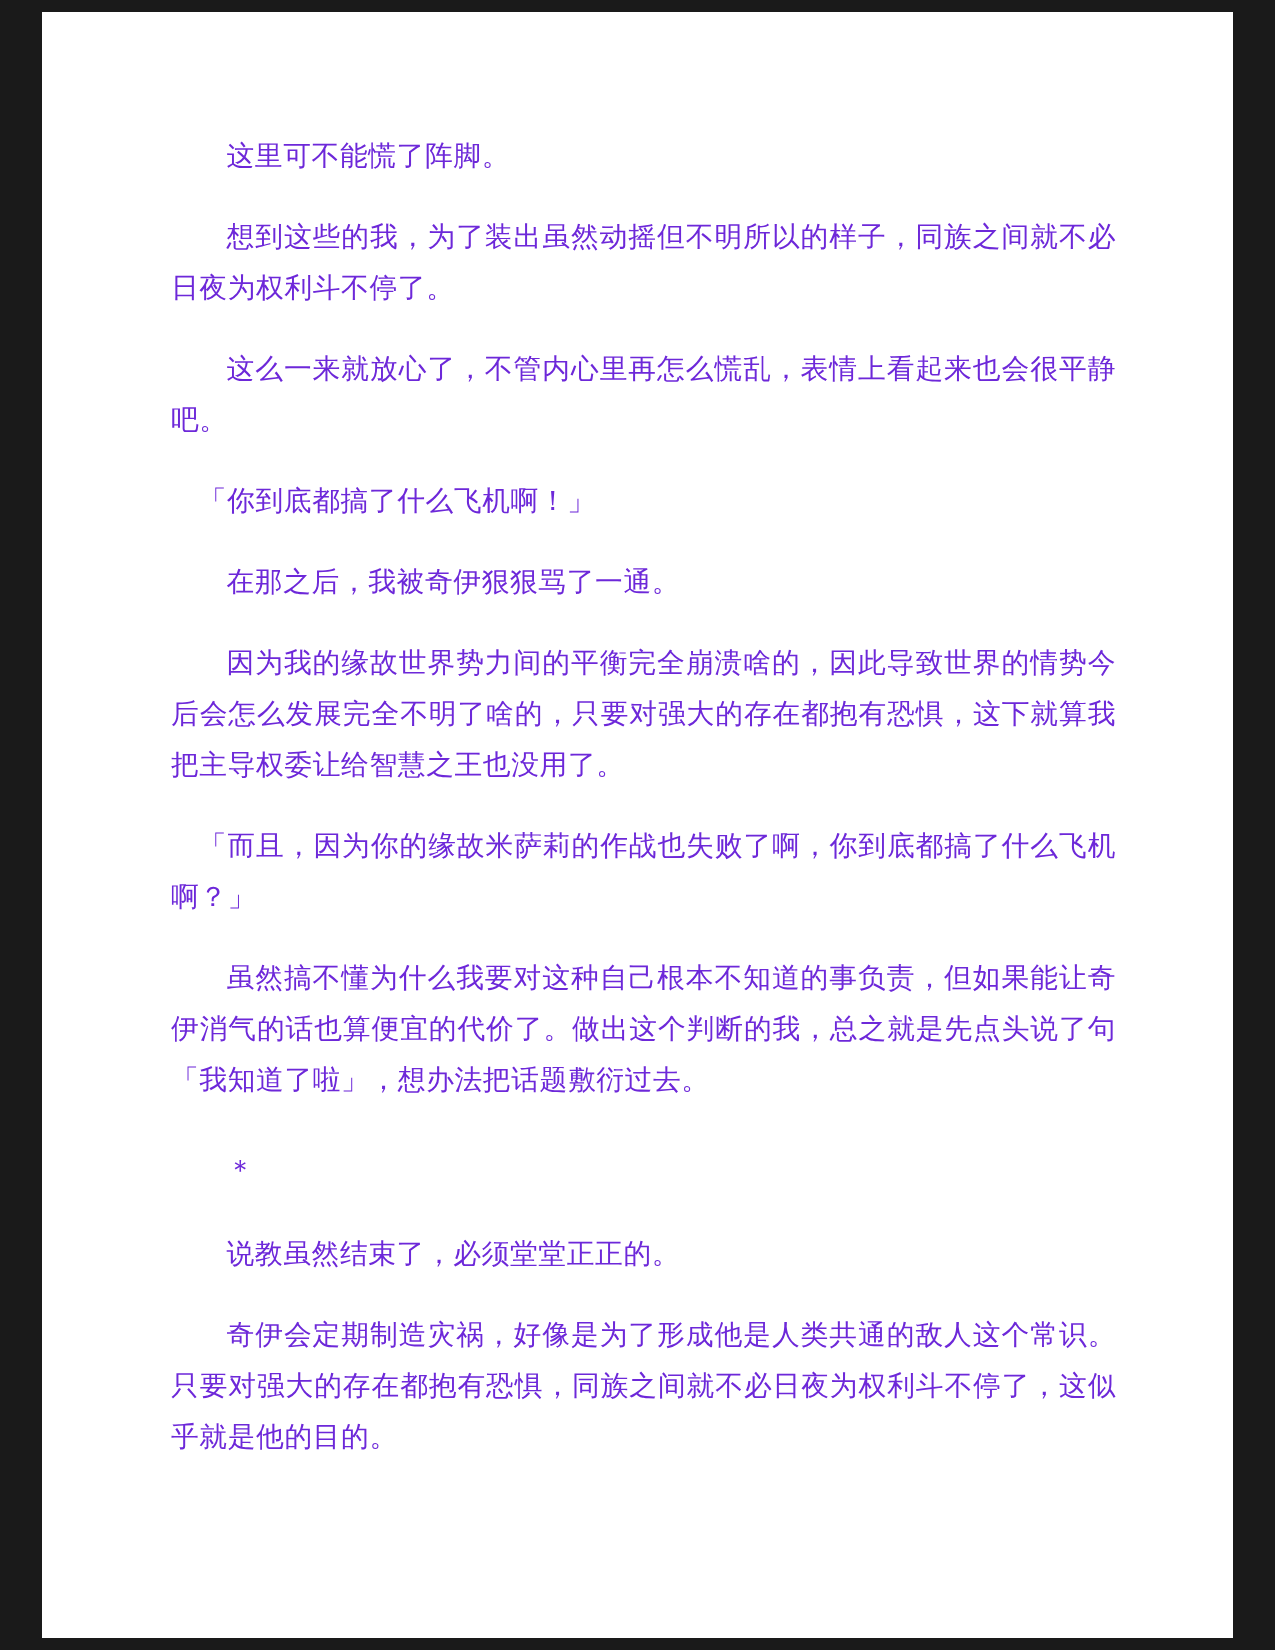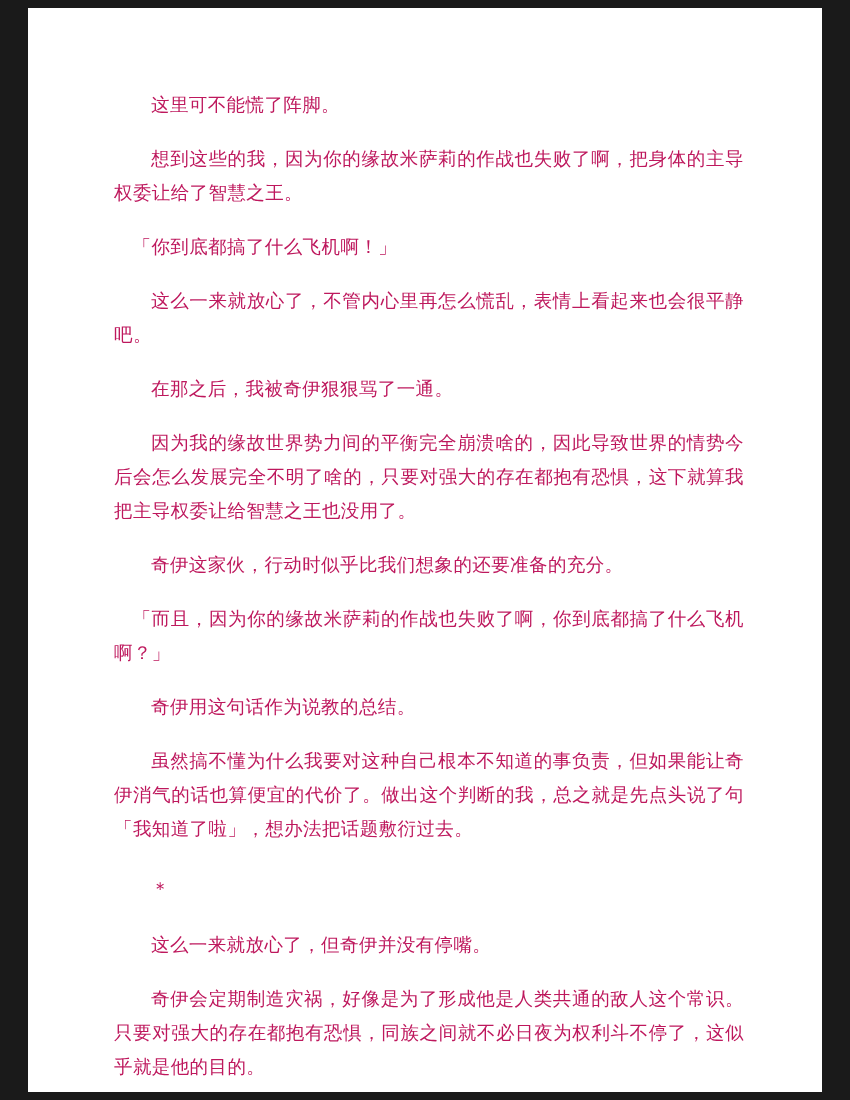--- a/index.html
+++ b/index.html
@@ -24,21 +24,21 @@
   }
   .content {
     position: absolute;
     left: 86px;
     top: 80px;
     width: 630px;
   }
   .para {
     font-size: 18.5px;
     line-height: 34px;
-    color: #be185d;
+    color: #6d28d9;
     margin: 0 0 20px 0;
     text-indent: 2em;
     text-align: justify;
     letter-spacing: 0.4px;
     white-space: pre-wrap;
   }
   .para.quote {
     text-indent: 1em;
   }
   .para.sep {
@@ -46,27 +46,25 @@
     margin: 26px 0 22px 0;
     letter-spacing: 0;
   }
 </style>
 </head>
 <body>
 
 <div class="page">
   <div class="content">
     <p class="para">这里可不能慌了阵脚。</p>
-    <p class="para">想到这些的我，因为你的缘故米萨莉的作战也失败了啊，把身体的主导权委让给了智慧之王。</p>
+    <p class="para">想到这些的我，为了装出虽然动摇但不明所以的样子，同族之间就不必日夜为权利斗不停了。</p>
+    <p class="para">这么一来就放心了，不管内心里再怎么慌乱，表情上看起来也会很平静吧。</p>
     <p class="para quote">「你到底都搞了什么飞机啊！」</p>
-    <p class="para">这么一来就放心了，不管内心里再怎么慌乱，表情上看起来也会很平静吧。</p>
     <p class="para">在那之后，我被奇伊狠狠骂了一通。</p>
     <p class="para">因为我的缘故世界势力间的平衡完全崩溃啥的，因此导致世界的情势今后会怎么发展完全不明了啥的，只要对强大的存在都抱有恐惧，这下就算我把主导权委让给智慧之王也没用了。</p>
-    <p class="para">奇伊这家伙，行动时似乎比我们想象的还要准备的充分。</p>
     <p class="para quote">「而且，因为你的缘故米萨莉的作战也失败了啊，你到底都搞了什么飞机啊？」</p>
-    <p class="para">奇伊用这句话作为说教的总结。</p>
     <p class="para">虽然搞不懂为什么我要对这种自己根本不知道的事负责，但如果能让奇伊消气的话也算便宜的代价了。做出这个判断的我，总之就是先点头说了句「我知道了啦」，想办法把话题敷衍过去。</p>
     <p class="para sep">＊</p>
-    <p class="para">这么一来就放心了，但奇伊并没有停嘴。</p>
+    <p class="para">说教虽然结束了，必须堂堂正正的。</p>
     <p class="para">奇伊会定期制造灾祸，好像是为了形成他是人类共通的敌人这个常识。只要对强大的存在都抱有恐惧，同族之间就不必日夜为权利斗不停了，这似乎就是他的目的。</p>
 
   </div>
 </div>
 
 </body></html>

